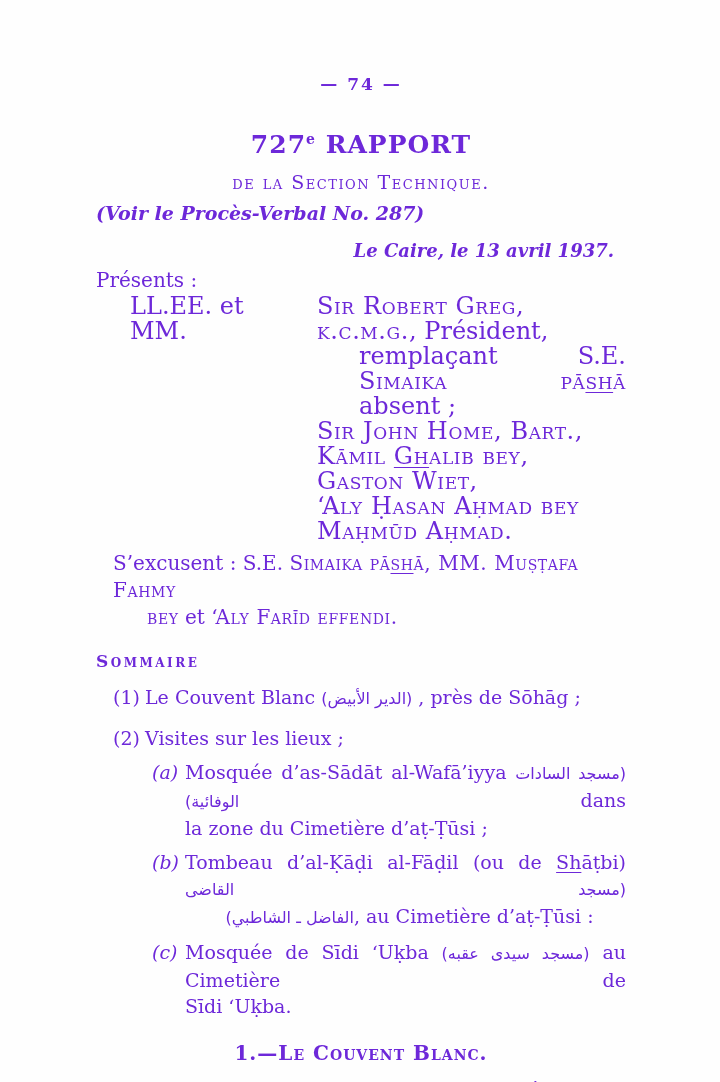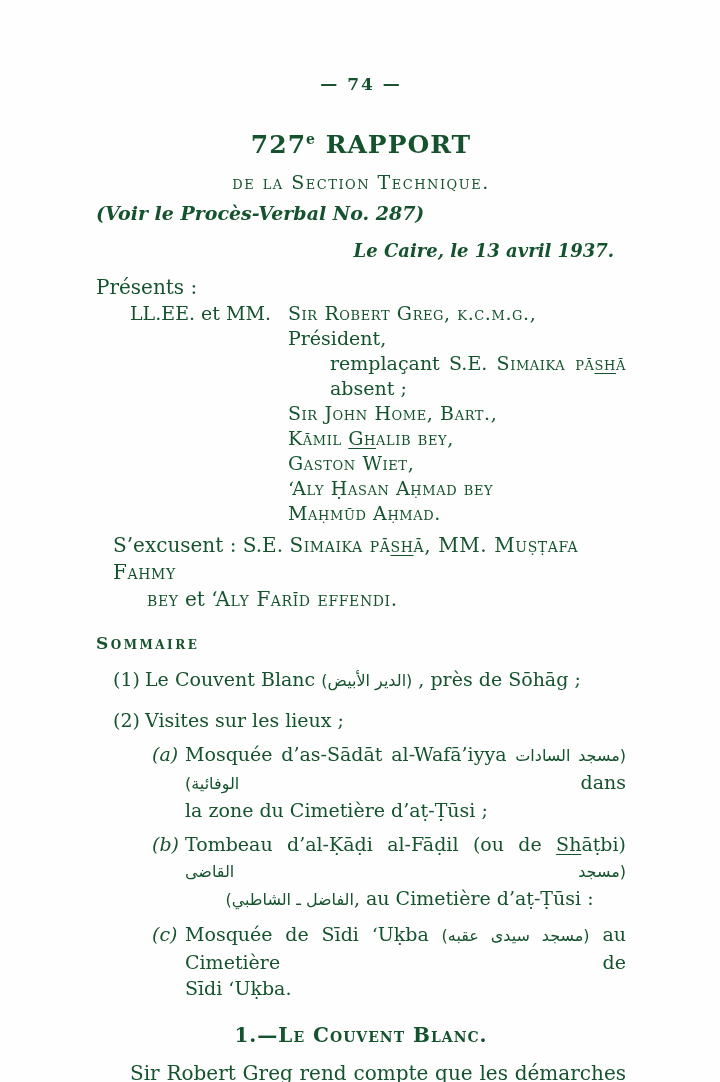--- a/index.html
+++ b/index.html
@@ -1,40 +1,40 @@
 <!DOCTYPE html>
 <html><head>
 <meta charset="utf-8">
 <style>
   html,body { margin:0; padding:0; background:#ffffff; }
   .page {
     position:relative;
     width:720px; height:1082px;
     background:#fefefe;
     font-family:"DejaVu Serif","Liberation Serif",serif;
-    color:#14532d;
+    color:#6d28d9;
     overflow:hidden;
   }
   .content { position:absolute; left:96px; top:74px; width:530px; }
 
   .pageno { text-align:center; font-size:17px; letter-spacing:2px; font-weight:bold; }
 
   .title { text-align:center; font-size:25px; font-weight:bold; margin:36px 0 0 0; letter-spacing:1px; }
   .title sup { font-size:14px; }
 
   .sc { font-variant:small-caps; letter-spacing:0.6px; }
   .ul { text-decoration:underline; text-underline-offset:3px; text-decoration-thickness:1px; }
 
   .subtitle { text-align:center; font-size:19px; margin-top:12px; font-weight:normal; letter-spacing:1.5px; }
   .reference { font-size:19px; margin-top:9px; font-style:italic; font-weight:bold; }
   .dateline { text-align:right; font-size:18px; margin-top:16px; padding-right:12px; font-style:italic; font-weight:bold; }
 
-  .presents { font-size:20px; margin-top:14px; }
+  .presents { font-size:20px; margin-top:7px; }
 
-  .attend { display:flex; margin-left:34px; margin-top:2px; font-size:19px; line-height:25px; }
+  .attend { display:flex; margin-left:34px; margin-top:2px; font-size:24px; line-height:25px;gap:29px; }
   .attend-intro { width:158px; flex:none; }
   .names { flex:1; }
   .pres-cont { padding-left:42px; }
   .jl { text-align:justify; text-align-last:justify; }
 
   .excused { font-size:20px; margin-top:6px; line-height:27px; }
   .excused .l1 { margin-left:17px; }
   .excused .l2 { margin-left:51px; }
 
   .sommaire { text-align:left; font-size:17px; margin-top:20px; font-weight:bold; letter-spacing:2.5px; }

